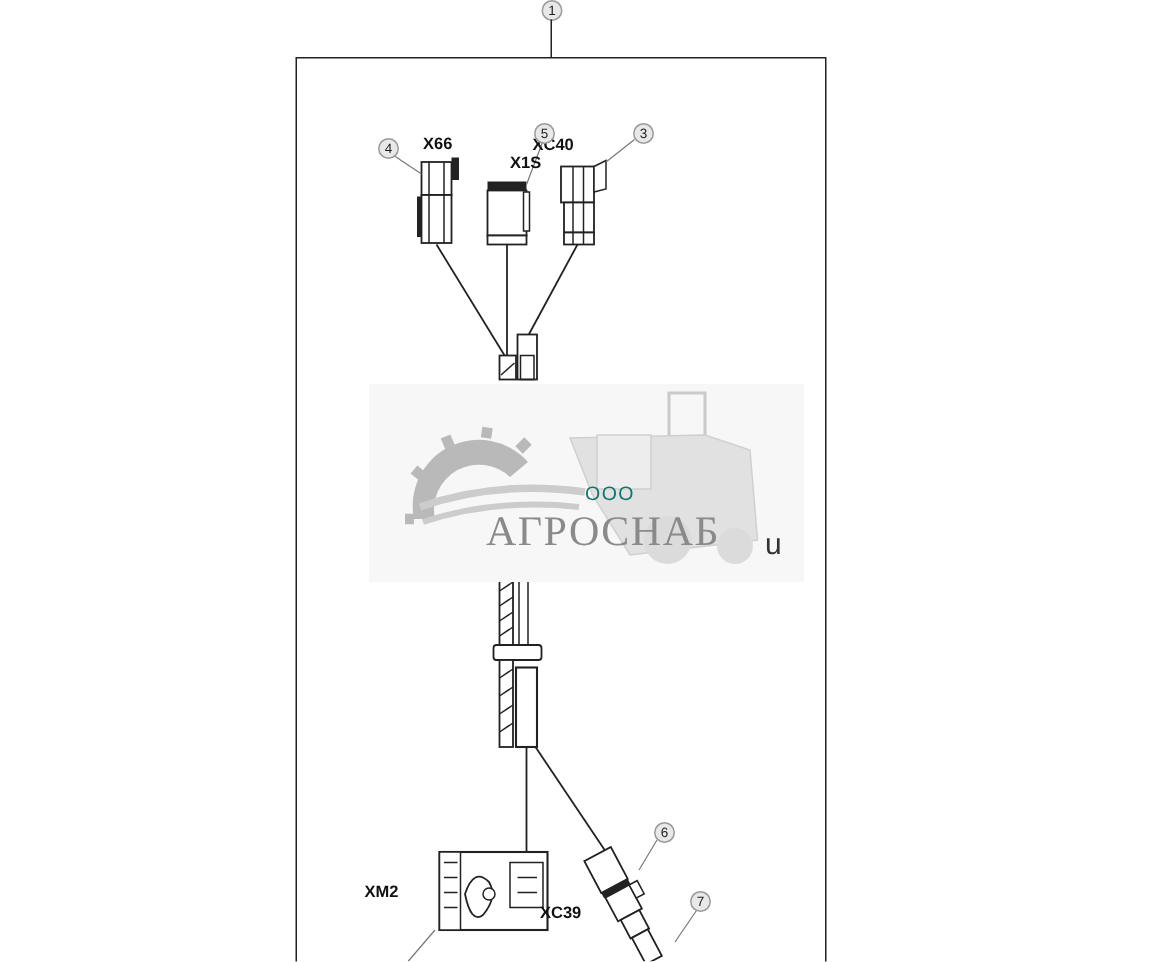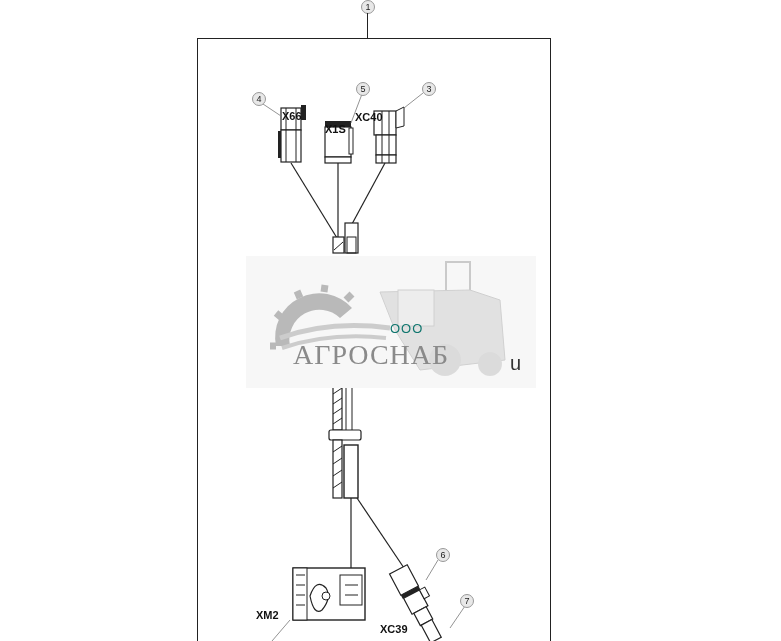--- a/index.html
+++ b/index.html
@@ -1,20 +1,20 @@
 <!DOCTYPE html>
 <html><head>
 <meta charset="utf-8">
 <style>
   html, body { margin: 0; padding: 0; background: #ffffff; }
   body { width: 781px; height: 641px; position: relative; overflow: hidden; font-family: "Liberation Sans", sans-serif; }
-  .label { position: absolute; font-family: "Liberation Sans", sans-serif; font-weight: bold; font-size: 11px; color: #111; margin-top: 20px; }
+  .label { position: absolute; font-family: "Liberation Sans", sans-serif; font-weight: bold; font-size: 11px; color: #111; }
   .callout { position: absolute; width: 12px; height: 12px; border-radius: 50%; border: 1px solid #999; background: #e8e8e8; font-family: "Liberation Sans", sans-serif; font-size: 9px; line-height: 12px; text-align: center; color: #222; }
   .frame { position: absolute; left: 197px; top: 38px; width: 354px; height: 620px; border: 1.5px solid #222; box-sizing: border-box; }
-  .wm-text { position: absolute; left: 293px; top: 339px; font-family: "Liberation Serif", serif; font-size: 28px; color: #8a8a8a; letter-spacing: 1px; }
+  .wm-text { position: absolute; left: 324px; top: 339px; font-family: "Liberation Serif", serif; font-size: 28px; color: #8a8a8a; letter-spacing: 1px; }
   .wm-ooo { position: absolute; left: 390px; top: 321px; font-family: "Liberation Sans", sans-serif; font-size: 13px; color: #0f766e; letter-spacing: 1px; }
   .stray-u { position: absolute; left: 510px; top: 352px; font-family: "Liberation Sans", sans-serif; font-size: 20px; color: #333; }
   svg { position: absolute; left: 0; top: 0; }
 </style>
 </head>
 <body>
 
 <div class="frame"></div>
 
 <div class="callout" style="left:361px; top:0px;">1</div>
@@ -119,24 +119,24 @@
   <g opacity="0.35">
     <rect x="446" y="262" width="24" height="30" fill="none" stroke="#777" stroke-width="2"></rect>
     <path d="M380 292 L470 290 L500 300 L505 360 L420 370 L395 330 Z" fill="#bbb" stroke="#888"></path>
     <rect x="398" y="290" width="36" height="36" fill="#ddd" stroke="#888"></rect>
     <circle cx="445" cy="360" r="16" fill="#aaa"></circle>
     <circle cx="490" cy="364" r="12" fill="#aaa"></circle>
   </g>
 </svg>
 
 <div class="label" style="left:282px; top:90px;">X66</div>
-<div class="label" style="left:325px; top:103px;">X1S</div>
+<div class="label" style="left:340px; top:103px;">X1S</div>
 <div class="label" style="left:355px; top:91px;">XC40</div>
-<div class="label" style="left:256px; top:589px;">XM2</div>
-<div class="label" style="left:380px; top:603px;text-align:center;">XC39</div>
+<div class="label" style="left:243px; top:589px;">XM2</div>
+<div class="label" style="left:360px; top:603px;text-align:center;">XC39</div>
 
 <div class="callout" style="left:252px; top:92px;">4</div>
 <div class="callout" style="left:356px; top:82px;">5</div>
 <div class="callout" style="left:422px; top:82px;">3</div>
 <div class="callout" style="left:436px; top:548px;">6</div>
 <div class="callout" style="left:460px; top:594px;">7</div>
 
 <div class="wm-ooo">ООО</div>
 <div class="wm-text">АГРОСНАБ</div>
 <div class="stray-u">u</div>

